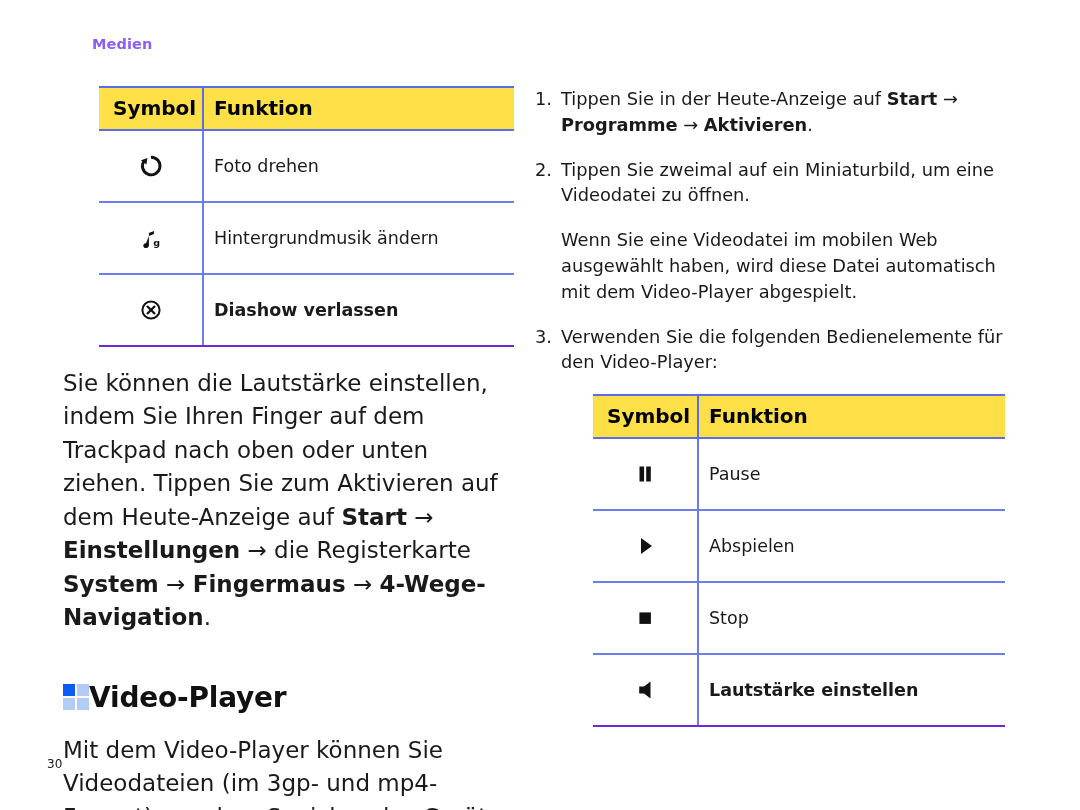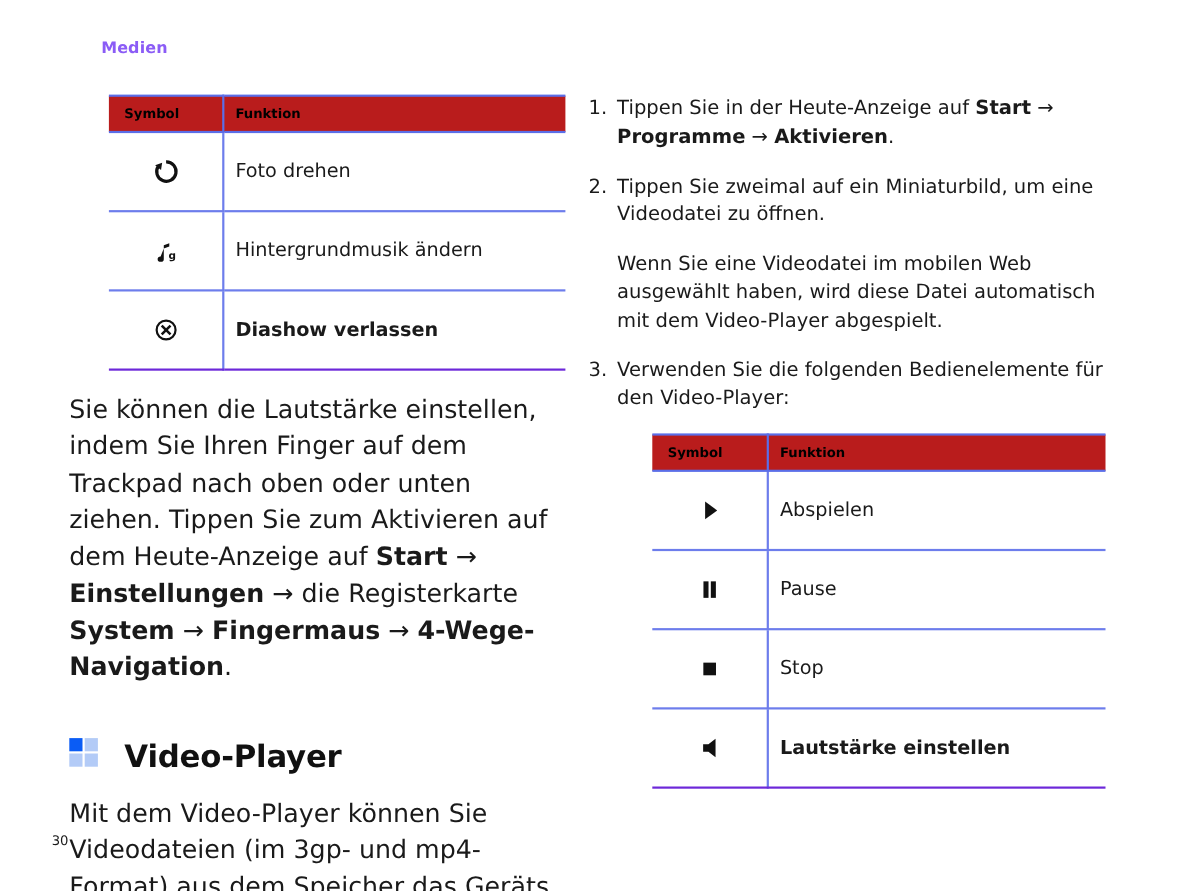--- a/index.html
+++ b/index.html
@@ -59,23 +59,23 @@
   
   .sym-table {
     border-collapse: collapse;
     table-layout: fixed;
     font-size: 17.5px;
   }
   .sym-table.left  { width: 415px; margin-left: 36px; }
   .sym-table.right { width: 412px; margin-left: 58px; }
 
   .sym-table thead th {
-    background: #b91c1c;
+    background: #fde047;
     font-weight: bold;
-    font-size: 12px;
+    font-size: 20px;
     text-align: left;
     padding: 8px 10px 9px 10px;
     border-top: 2px solid #5b6ee8;
     border-bottom: 2px solid #5b6ee8;
     color: #000;
   }
   .sym-table thead th.c-sym {
     padding-left: 14px;
     border-right: 2px solid #5b6ee8;
   }
@@ -113,22 +113,22 @@
     line-height: 1.455;
     color: #1a1a1a;
   }
   .para.p-left  { margin: 20px 0 0 0; }
   .para b { font-weight: bold; }
   .arrow { font-weight: normal; }
 
   
   .sect-head {
     display: flex;
-    align-items: flex-start;
-    gap: 24px;
+    align-items: center;
+    gap: 0;
     margin-top: 46px;
   }
   .sect-head-icon {
     width: 26px;
     height: 26px;
     display: grid;
     grid-template-columns: 12px 12px;
     grid-template-rows: 12px 12px;
     gap: 2px;
     flex: 0 0 auto;
@@ -265,36 +265,36 @@
         <tr>
           <th class="c-sym">Symbol</th>
           <th>Funktion</th>
         </tr>
       </thead>
       <tbody>
         <tr>
           <td class="c-sym">
             <span class="icon-box">
               <svg width="24" height="24" viewBox="0 0 24 24" aria-hidden="true">
-                <polygon points="8,4 19,12 8,20" fill="#111"></polygon>
-              </svg>
-            </span>
-          </td>
-          <td class="fn-text">Abspielen</td>
-        </tr>
-        <tr>
-          <td class="c-sym">
-            <span class="icon-box">
-              <svg width="24" height="24" viewBox="0 0 24 24" aria-hidden="true">
                 <rect x="6.5" y="4.5" width="4.6" height="15" fill="#111"></rect>
                 <rect x="13.2" y="4.5" width="4.6" height="15" fill="#111"></rect>
               </svg>
             </span>
           </td>
           <td class="fn-text">Pause</td>
+        </tr>
+        <tr>
+          <td class="c-sym">
+            <span class="icon-box">
+              <svg width="24" height="24" viewBox="0 0 24 24" aria-hidden="true">
+                <polygon points="8,4 19,12 8,20" fill="#111"></polygon>
+              </svg>
+            </span>
+          </td>
+          <td class="fn-text">Abspielen</td>
         </tr>
         <tr>
           <td class="c-sym">
             <span class="icon-box">
               <svg width="24" height="24" viewBox="0 0 24 24" aria-hidden="true">
                 <rect x="6.4" y="6.4" width="11.5" height="11.5" fill="#111"></rect>
               </svg>
             </span>
           </td>
           <td class="fn-text">Stop</td>

